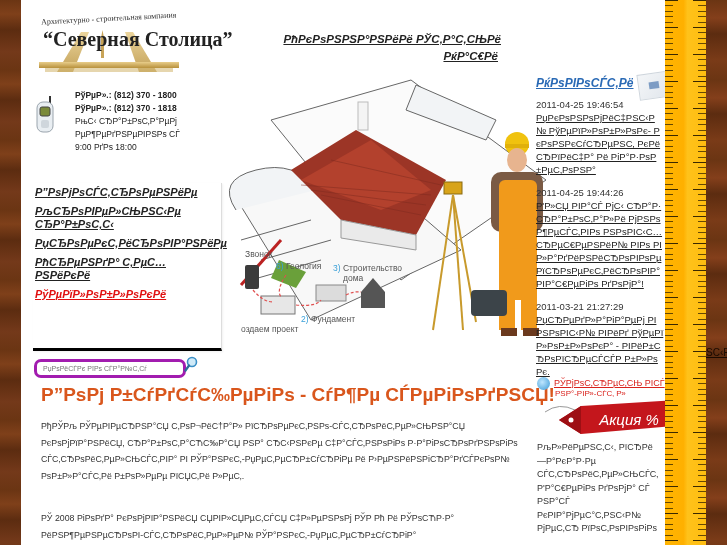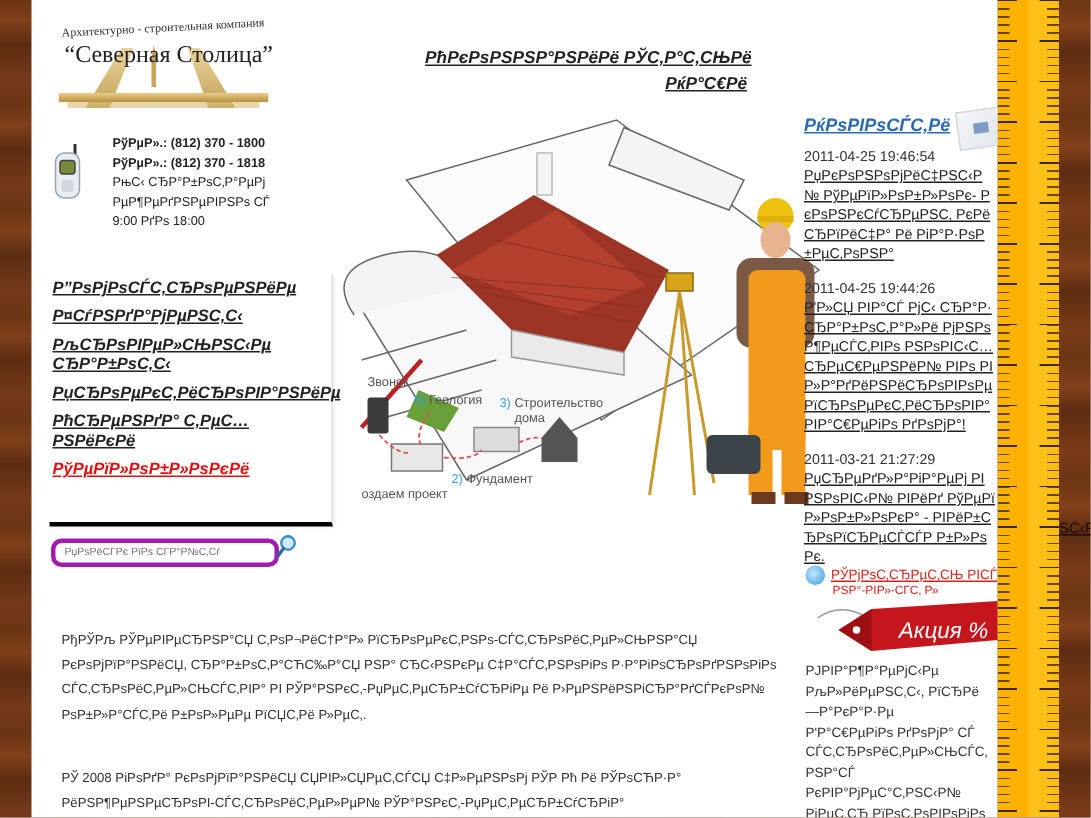--- a/index.html
+++ b/index.html
@@ -22,21 +22,21 @@
   .ruler .ticks-r { right: 0; }
   .ruler .major-l, .ruler .major-r { position: absolute; top: 0; height: 545px; width: 13px;
     background-image: repeating-linear-gradient(180deg, #3a2800 0px, #3a2800 1px, transparent 1px, transparent 27px); }
   .ruler .major-l { left: 0; }
   .ruler .major-r { right: 0; }
   .ruler-text { position: absolute; left: 706px; top: 347px; font-size: 10px; color: #1a0a00; text-decoration: underline; }
 
   
   .logo { position: absolute; left: 14px; top: 6px; width: 150px; height: 70px; }
   .logo .tag { position: absolute; left: 6px; top: 8px; font-family: "Liberation Serif", serif; font-size: 8px; color: #333; transform: rotate(-3deg); white-space: nowrap; }
-  .logo .name { position: absolute; left: 8px; top: 22px; font-family: "Liberation Serif", serif; font-size: 16px; color: #222; white-space: nowrap; z-index: 2; }
+  .logo .name { position: absolute; left: 8px; top: 22px; font-family: "Liberation Serif", serif; font-size: 20px; color: #222; white-space: nowrap; z-index: 2; font-weight: bold; }
   .logo .bridge { position: absolute; left: 4px; top: 22px; width: 140px; height: 46px; }
   .top-nav { position: absolute; left: 200px; top: 30px; width: 280px; text-align: right; line-height: 15px; }
   .top-nav a { font-size: 11.5px; font-weight: bold; font-style: italic; color: #222; text-decoration: underline; margin: 0 3px; }
 
   
   .phone-icon { position: absolute; left: 14px; top: 96px; width: 20px; height: 38px; }
   .contacts { position: absolute; left: 54px; top: 89px; font-size: 8.5px; color: #222; line-height: 13px; }
   .contacts .tel { font-weight: bold; }
 
   
@@ -121,21 +121,20 @@
   <div class="contacts">
     <div class="tel">РўРµР».: (812) 370 - 1800</div>
     <div class="tel">РўРµР».: (812) 370 - 1818</div>
     <div>РњС‹ СЂР°Р±РѕС‚Р°РµРј</div>
     <div>РµР¶РµРґРЅРµРІРЅРѕ СЃ</div>
     <div>9:00 РґРѕ 18:00</div>
   </div>
 
   <div class="left-menu">
     <a href="#">Р”РѕРјРѕСЃС‚СЂРѕРµРЅРёРµ</a>
-    <a href="#">Р¤СѓРЅРґР°РјРµРЅС‚С‹</a>
     <a href="#">РљСЂРѕРІРµР»СЊРЅС‹Рµ СЂР°Р±РѕС‚С‹</a>
     <a href="#">РџСЂРѕРµРєС‚РёСЂРѕРІР°РЅРёРµ</a>
     <a href="#">РћСЂРµРЅРґР° С‚РµС…РЅРёРєРё</a>
     <a href="#" class="active">РўРµРїР»РѕР±Р»РѕРєРё</a>
   </div>
 
   <div class="search">
     <input type="text" placeholder="РџРѕРёСЃРє РїРѕ СЃР°Р№С‚Сѓ" style="">
     <svg class="mag" viewBox="0 0 14 16">
       <circle cx="8" cy="6" r="4.5" fill="#cfeaf8" stroke="#3a8fc6" stroke-width="1.6"></circle>
@@ -200,20 +199,21 @@
       </g>
     </svg>
     <div class="hero-label" style="left:44px; top:189px;">Звонок</div>
     <div class="hero-label" style="left:75px; top:201px;"><span class="num">6)</span> <span>Геология</span></div>
     <div class="hero-label" style="left:132px; top:203px;"><span class="num">3)</span> <span>Строительство</span></div>
     <div class="hero-label" style="left:142px; top:213px;">дома</div>
     <div class="hero-label" style="left:40px; top:264px;">оздаем проект</div>
     <div class="hero-label" style="left:100px; top:254px;"><span class="num">2)</span> <span>Фундамент</span></div>
   </div>
 
+  <div class="main-title">Р”РѕРј Р±СѓРґСѓС‰РµРіРѕ - СѓР¶Рµ СЃРµРіРѕРґРЅСЏ!</div>
   <div class="main-text">РђРЎРљ РЎРµРІРµСЂРЅР°СЏ С‚РѕР¬РёС†Р°Р» РїСЂРѕРµРєС‚РЅРѕ-СЃС‚СЂРѕРёС‚РµР»СЊРЅР°СЏ РєРѕРјРїР°РЅРёСЏ, СЂР°Р±РѕС‚Р°СЋС‰Р°СЏ РЅР° СЂС‹РЅРєРµ С‡Р°СЃС‚РЅРѕРіРѕ Р·Р°РіРѕСЂРѕРґРЅРѕРіРѕ СЃС‚СЂРѕРёС‚РµР»СЊСЃС‚РІР° РІ РЎР°РЅРєС‚-РџРµС‚РµСЂР±СѓСЂРіРµ Рё Р›РµРЅРёРЅРіСЂР°РґСЃРєРѕР№ РѕР±Р»Р°СЃС‚Рё Р±РѕР»РµРµ РїСЏС‚Рё Р»РµС‚.</div>
   <div class="main-text2">РЎ 2008 РіРѕРґР° РєРѕРјРїР°РЅРёСЏ СЏРІР»СЏРµС‚СЃСЏ С‡Р»РµРЅРѕРј РЎР Рћ Рё РЎРѕСЋР·Р° РёРЅР¶РµРЅРµСЂРѕРІ-СЃС‚СЂРѕРёС‚РµР»РµР№ РЎР°РЅРєС‚-РџРµС‚РµСЂР±СѓСЂРіР°</div>
 
   <div class="news">
     <div class="hdr">
       <a href="#">РќРѕРІРѕСЃС‚Рё</a>
     </div>
     <div class="paper"></div>
     <div class="item">
       <div class="date">2011-04-25 19:46:54</div>
@@ -235,22 +235,21 @@
   </div>
 
   <svg class="promo" viewBox="0 0 140 44">
     <path d="M4 14 q14 -10 30 -2" stroke="#999" stroke-width="1" fill="none"></path>
     <polygon points="18,22 40,8 136,2 132,28 40,36" fill="#c4161c"></polygon>
     <polygon points="18,22 40,8 40,36" fill="#9e0f14"></polygon>
     <circle cx="30" cy="22" r="2.5" fill="#fff"></circle>
     <text x="88" y="27" text-anchor="middle" font-family="Liberation Sans, sans-serif" font-size="15" font-style="italic" fill="#fff">Акция %</text>
   </svg>
   <div class="promo-text">
-    <div>РЈРІР°Р¶Р°РµРјС‹Рµ</div>
     <div>РљР»РёРµРЅС‚С‹, РїСЂРё</div>
     <div>—Р°РєР°Р·Рµ</div>
+    <div>СЃС‚СЂРѕРёС‚РµР»СЊСЃС‚</div>
     <div>Р'Р°С€РµРіРѕ РґРѕРјР° СЃ</div>
-    <div>СЃС‚СЂРѕРёС‚РµР»СЊСЃС‚</div>
     <div>РЅР°СЃ</div>
     <div>РєРІР°РјРµС°С‚РЅС‹Р№</div>
     <div>РјРµС‚СЂ РїРѕС‚РѕРІРѕРіРѕ</div>
   </div>
 </div>
 
 </body></html>

